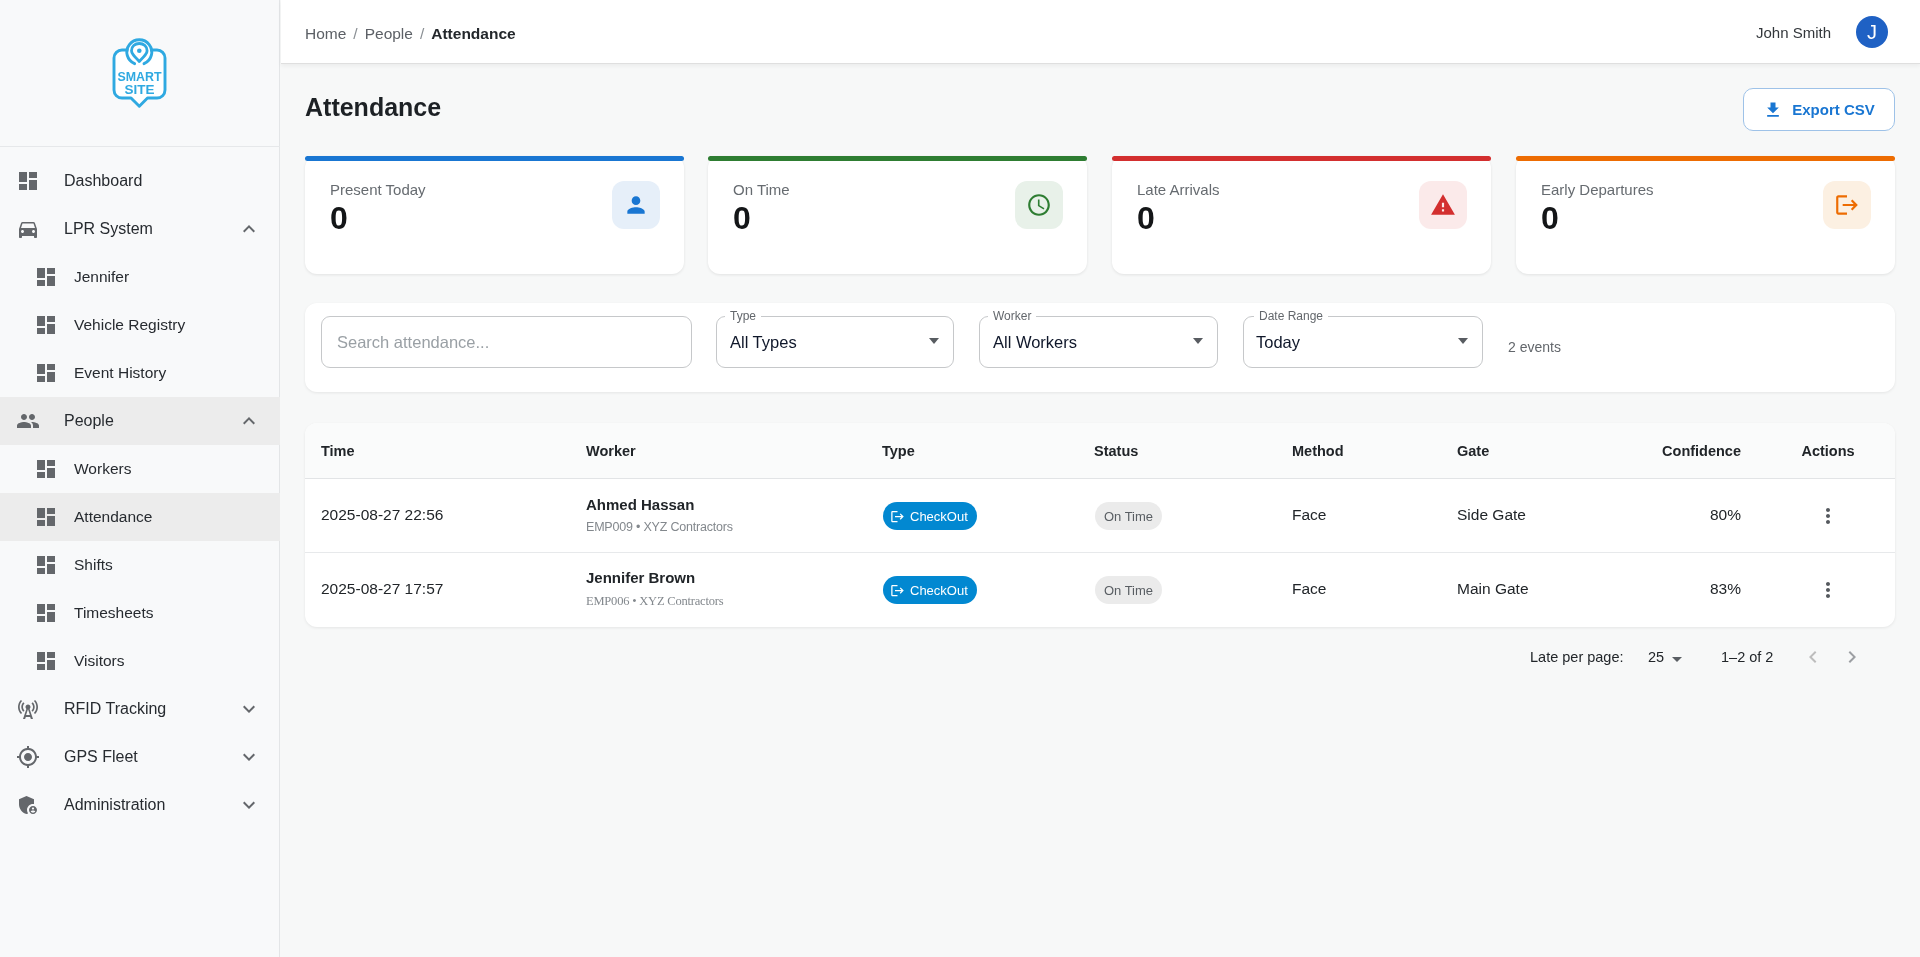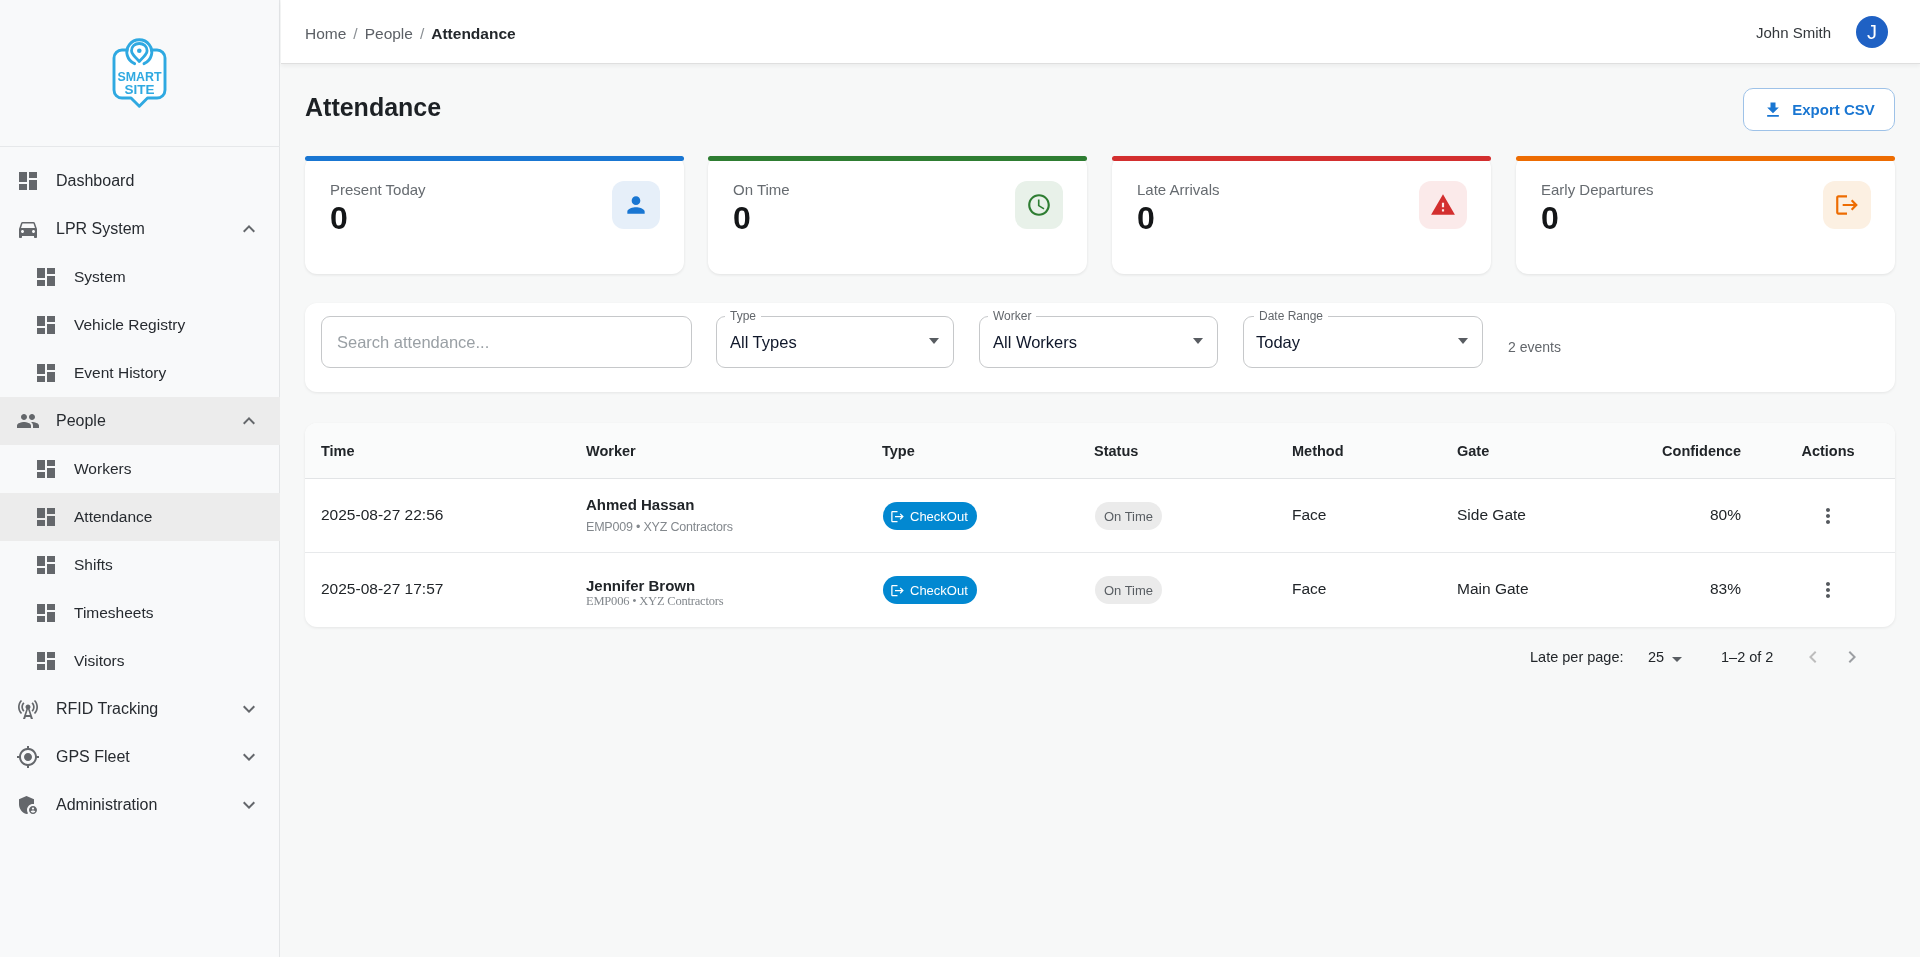--- a/index.html
+++ b/index.html
@@ -8,21 +8,21 @@
 
 
 #sidebar { position:absolute; left:0; top:0; width:280px; height:957px; background:#f8f9fa; border-right:1px solid #e3e5e7; }
 #logo { position:absolute; left:112px; top:38px; }
 #sb-divider { position:absolute; left:0; top:146px; width:280px; height:1px; background:#e6e8ea; }
 .nav { position:absolute; left:0; top:157px; width:280px; }
 .nav-item { position:relative; height:48px; width:280px; display:flex; align-items:center; color:#272b30; font-size:16px; }
 .nav-item.sel { background:#ececec; }
 .nav-item .ic { position:absolute; left:16px; top:12px; width:24px; height:24px; }
 .nav-item .ic2 { position:absolute; left:34px; top:12px; width:24px; height:24px; }
-.nav-item .txt { position:absolute; left:56px; top:50%; transform:translateY(-50%); white-space:nowrap;text-align:center; }
+.nav-item .txt { position:absolute; left:64px; top:50%; transform:translateY(-50%); white-space:nowrap;text-align:center; }
 .nav-item .txt2 { position:absolute; left:74px; top:50%; transform:translateY(-50%); white-space:nowrap; font-size:15.5px; }
 .nav-item .chev { position:absolute; left:237px; top:12px; width:24px; height:24px; }
 svg.mi { fill:#64676b; }
 
 
 #topbar { position:absolute; left:281px; top:0; width:1639px; height:64px; background:#fff; border-bottom:1px solid #dfdfdf; box-shadow:0 2px 4px rgba(0,0,0,0.05); }
 .crumbs { position:absolute; left:305px; top:25px; font-size:15.5px; color:#5c6066; }
 .crumbs .sep { margin:0 7px; color:#8a8f94; }
 .crumbs .cur { color:#24282c; font-weight:bold; }
 #username { position:absolute; top:24px; right:89px; font-size:15px; color:#33373b;margin-left:40px; }
@@ -86,21 +86,21 @@
         </svg>
     <span class="txt">LPR System</span>
     <svg class="chev mi" viewBox="0 0 24 24">
           <path d="M12 8l-6 6 1.41 1.41L12 10.83l4.59 4.58L18 14z"></path>
         </svg>
   </div>
   <div class="nav-item">
     <svg class="ic2 mi" viewBox="0 0 24 24">
           <path d="M3 13h8V3H3v10zm0 8h8v-6H3v6zm10 0h8V11h-8v10zm0-18v6h8V3h-8z"></path>
         </svg>
-    <span class="txt2">System</span>
+    <span class="txt2">Jennifer</span>
   </div>
   <div class="nav-item">
     <svg class="ic2 mi" viewBox="0 0 24 24">
           <path d="M3 13h8V3H3v10zm0 8h8v-6H3v6zm10 0h8V11h-8v10zm0-18v6h8V3h-8z"></path>
         </svg>
     <span class="txt2">Vehicle Registry</span>
   </div>
   <div class="nav-item">
     <svg class="ic2 mi" viewBox="0 0 24 24">
           <path d="M3 13h8V3H3v10zm0 8h8v-6H3v6zm10 0h8V11h-8v10zm0-18v6h8V3h-8z"></path>
@@ -269,21 +269,21 @@
     <div class="chip-ot" style="left:790px; top:23px;">On Time</div>
     <div class="td" style="left:987px; top:27px;">Face</div>
     <div class="td" style="left:1152px; top:27px;">Side Gate</div>
     <div class="td" style="left:1283px; top:27px; width:153px; text-align:right;">80%</div>
     <svg class="abs" style="left:1511px; top:25px;" width="24" height="24" viewBox="0 0 24 24" fill="#55595e">
         <path d="M12 8c1.1 0 2-.9 2-2s-.9-2-2-2-2 .9-2 2 .9 2 2 2zm0 2c-1.1 0-2 .9-2 2s.9 2 2 2 2-.9 2-2-.9-2-2-2zm0 6c-1.1 0-2 .9-2 2s.9 2 2 2 2-.9 2-2-.9-2-2-2z"></path>
       </svg>
   </div>
   <div class="trow" style="top:130px;">
     <div class="td" style="left:16px; top:27px;">2025-08-27 17:57</div>
-    <div class="td" style="left:281px; top:24px; font-weight:bold; font-size:15px;">Jennifer Brown</div>
+    <div class="td" style="left:281px; top:16px; font-weight:bold; font-size:15px;">Jennifer Brown</div>
     <div class="td sub" style="left:281px; top:41px;font-family:Liberation Serif, serif;">EMP006 • XYZ Contractors</div>
     <div class="chip-out" style="left:578px; top:23px;">
         <svg style="margin-left:7px;" width="15" height="15" viewBox="0 0 24 24" fill="#fff">
           <path d="M17 7l-1.41 1.41L18.17 11H8v2h10.17l-2.58 2.58L17 17l5-5zM4 5h8V3H4c-1.1 0-2 .9-2 2v14c0 1.1.9 2 2 2h8v-2H4V5z"></path>
         </svg>
         <span style="margin-left:5px;">CheckOut</span>
       </div>
     <div class="chip-ot" style="left:790px; top:23px;">On Time</div>
     <div class="td" style="left:987px; top:27px;">Face</div>
     <div class="td" style="left:1152px; top:27px;">Main Gate</div>

